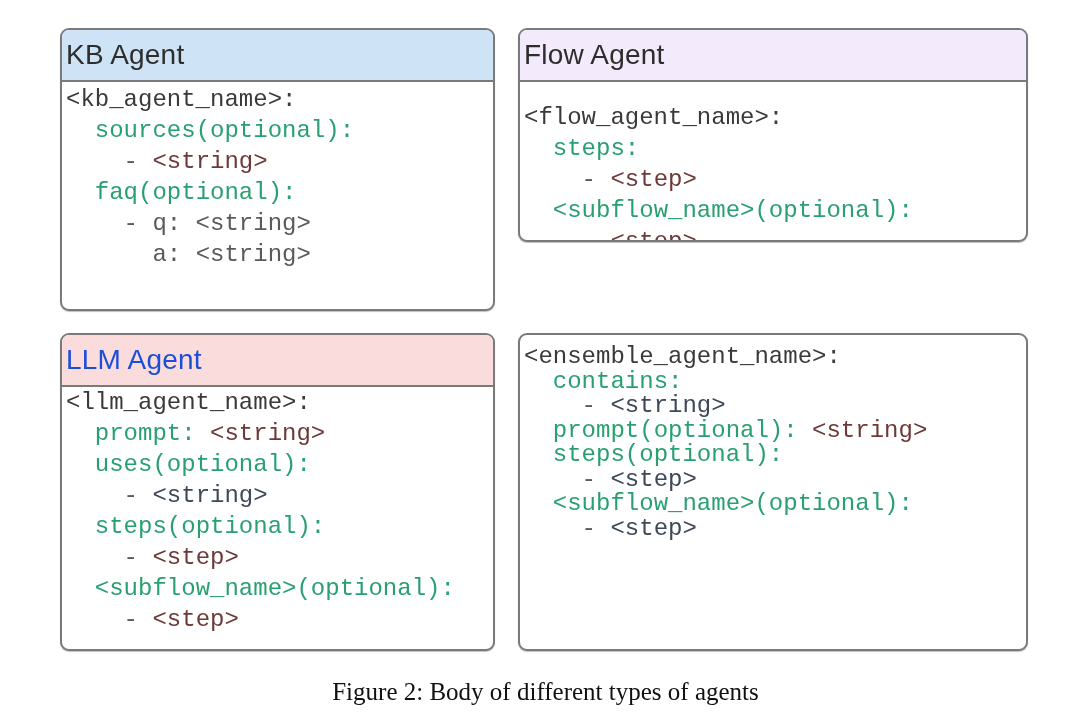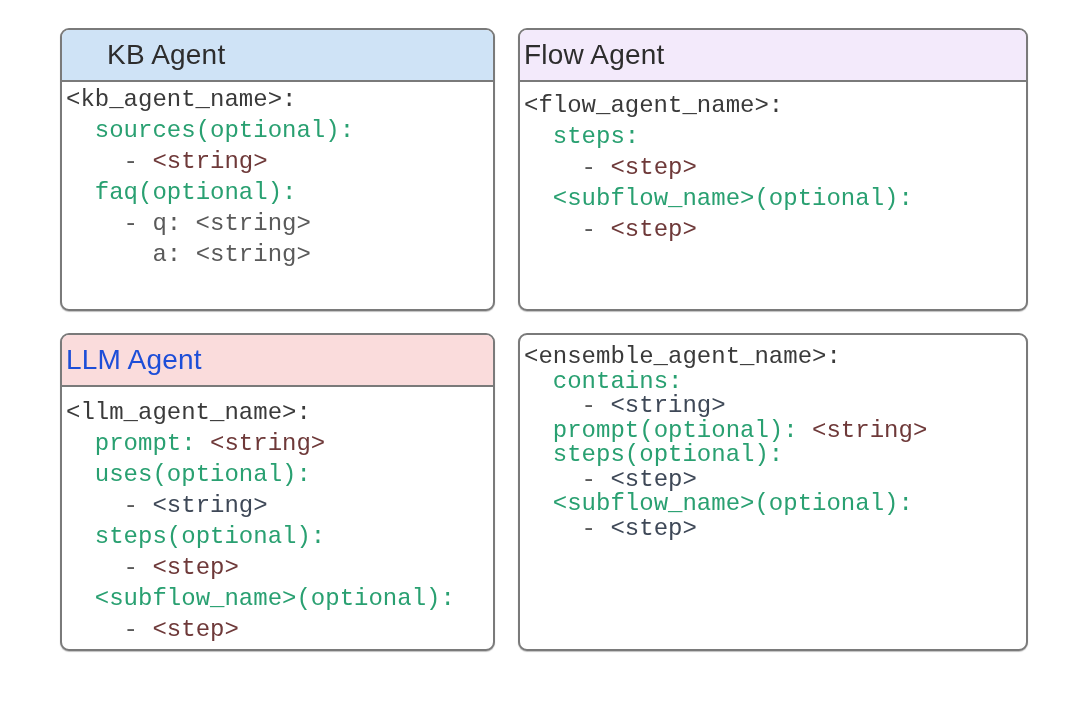--- a/index.html
+++ b/index.html
@@ -14,43 +14,43 @@
   }
   .agent-box {
     position: absolute;
     background: #ffffff;
     border: 2px solid var(--border);
     border-radius: 9px;
     overflow: hidden;
     box-shadow: 0 1px 1px rgba(0,0,0,0.25);
   }
   .agent-box.kb       { left: 60px;  top: 28px;  width: 435px; height: 283px; }
-  .agent-box.flow     { left: 518px; top: 28px;  width: 510px; height: 283px; }
+  .agent-box.flow     { left: 518px; top: 28px;  width: 510px; height: 214px; }
   .agent-box.llm      { left: 60px;  top: 333px; width: 435px; height: 318px; }
   .agent-box.ensemble { left: 518px; top: 333px; width: 510px; height: 318px; }
   .agent-box .header {
     height: 52px;
     border-bottom: 2px solid var(--border);
     display: flex;
     align-items: center;
     padding-left: 4px;
     font-family: "Liberation Sans", sans-serif;
     font-size: 28px;
     color: #2d2d2d;
     letter-spacing: 0.2px;
   }
   .agent-box .code {
     font-family: "Liberation Mono", "DejaVu Sans Mono", monospace;
     font-size: 24px;
     white-space: pre;
     padding-left: 4px;
   }
   .agent-box.kb .code       { padding-top: 2px; }
-  .agent-box.flow .code     { padding-top: 8px; }
-  .agent-box.llm .code      { padding-top: 10px; }
+  .agent-box.flow .code     { padding-top: 20px; }
+  .agent-box.llm .code      { padding-top: 0; }
   .agent-box.ensemble .code { padding-top: 10px; }
   .code-line { line-height: 31px; height: 31px; }
   .agent-box.ensemble .code-line { line-height: 24.5px; height: 24.5px; }
   .caption {
     position: absolute;
     left: 0;
     top: 678px;
     width: 100%;
     text-align: center;
     font-family: "Liberation Serif", serif;
@@ -58,21 +58,21 @@
     color: #111111;
   }
 </style>
 </head>
 <body>
 
 <div class="figure">
 
   <div class="agent-box kb">
     <div class="header" style="background: rgb(207, 227, 246);">
-      <span style="color: rgb(45, 45, 45); margin-left: 41px;">KB Agent</span>
+      <span style="color: rgb(45, 45, 45);">KB Agent</span>
     </div>
     <div class="code"><div class="code-line"><span style="color: rgb(58, 58, 58);">&lt;kb_agent_name&gt;:</span></div><div class="code-line"><span style="color: rgb(58, 58, 58);">  </span><span style="color: rgb(41, 160, 113);">sources(optional):</span></div><div class="code-line"><span style="color: rgb(58, 58, 58);">    </span><span style="color: rgb(90, 90, 90);">- </span><span style="color: rgb(110, 57, 57);">&lt;string&gt;</span></div><div class="code-line"><span style="color: rgb(58, 58, 58);">  </span><span style="color: rgb(41, 160, 113);">faq(optional):</span></div><div class="code-line"><span style="color: rgb(58, 58, 58);">    </span><span style="color: rgb(90, 90, 90);">- q: &lt;string&gt;</span></div><div class="code-line"><span style="color: rgb(58, 58, 58);">      </span><span style="color: rgb(90, 90, 90);">a: &lt;string&gt;</span></div></div>
   </div>
 
   <div class="agent-box flow">
     <div class="header" style="background: rgb(243, 234, 251);">
       <span style="color: rgb(45, 45, 45);">Flow Agent</span>
     </div>
     <div class="code"><div class="code-line"><span style="color: rgb(58, 58, 58);">&lt;flow_agent_name&gt;:</span></div><div class="code-line"><span style="color: rgb(58, 58, 58);">  </span><span style="color: rgb(41, 160, 113);">steps:</span></div><div class="code-line"><span style="color: rgb(58, 58, 58);">    </span><span style="color: rgb(90, 90, 90);">- </span><span style="color: rgb(110, 57, 57);">&lt;step&gt;</span></div><div class="code-line"><span style="color: rgb(58, 58, 58);">  </span><span style="color: rgb(41, 160, 113);">&lt;subflow_name&gt;(optional):</span></div><div class="code-line"><span style="color: rgb(58, 58, 58);">    </span><span style="color: rgb(90, 90, 90);">- </span><span style="color: rgb(110, 57, 57);">&lt;step&gt;</span></div></div>
   </div>
@@ -81,14 +81,15 @@
     <div class="header" style="background: rgb(250, 220, 220);">
       <span style="color: #1d4ed8;">LLM Agent</span>
     </div>
     <div class="code"><div class="code-line"><span style="color: rgb(58, 58, 58);">&lt;llm_agent_name&gt;:</span></div><div class="code-line"><span style="color: rgb(58, 58, 58);">  </span><span style="color: rgb(41, 160, 113);">prompt:</span><span style="color: rgb(58, 58, 58);"> </span><span style="color: rgb(110, 57, 57);">&lt;string&gt;</span></div><div class="code-line"><span style="color: rgb(58, 58, 58);">  </span><span style="color: rgb(41, 160, 113);">uses(optional):</span></div><div class="code-line"><span style="color: rgb(58, 58, 58);">    </span><span style="color: rgb(90, 90, 90);">- </span><span style="color: rgb(62, 72, 87);">&lt;string&gt;</span></div><div class="code-line"><span style="color: rgb(58, 58, 58);">  </span><span style="color: rgb(41, 160, 113);">steps(optional):</span></div><div class="code-line"><span style="color: rgb(58, 58, 58);">    </span><span style="color: rgb(90, 90, 90);">- </span><span style="color: rgb(110, 57, 57);">&lt;step&gt;</span></div><div class="code-line"><span style="color: rgb(58, 58, 58);">  </span><span style="color: rgb(41, 160, 113);">&lt;subflow_name&gt;(optional):</span></div><div class="code-line"><span style="color: rgb(58, 58, 58);">    </span><span style="color: rgb(90, 90, 90);">- </span><span style="color: rgb(110, 57, 57);">&lt;step&gt;</span></div></div>
   </div>
 
   <div class="agent-box ensemble">
     <div class="code"><div class="code-line"><span style="color: rgb(58, 58, 58);">&lt;ensemble_agent_name&gt;:</span></div><div class="code-line"><span style="color: rgb(58, 58, 58);">  </span><span style="color: rgb(41, 160, 113);">contains:</span></div><div class="code-line"><span style="color: rgb(58, 58, 58);">    </span><span style="color: rgb(90, 90, 90);">- </span><span style="color: rgb(62, 72, 87);">&lt;string&gt;</span></div><div class="code-line"><span style="color: rgb(58, 58, 58);">  </span><span style="color: rgb(41, 160, 113);">prompt(optional):</span><span style="color: rgb(58, 58, 58);"> </span><span style="color: rgb(110, 57, 57);">&lt;string&gt;</span></div><div class="code-line"><span style="color: rgb(58, 58, 58);">  </span><span style="color: rgb(41, 160, 113);">steps(optional):</span></div><div class="code-line"><span style="color: rgb(58, 58, 58);">    </span><span style="color: rgb(90, 90, 90);">- </span><span style="color: rgb(62, 72, 87);">&lt;step&gt;</span></div><div class="code-line"><span style="color: rgb(58, 58, 58);">  </span><span style="color: rgb(41, 160, 113);">&lt;subflow_name&gt;(optional):</span></div><div class="code-line"><span style="color: rgb(58, 58, 58);">    </span><span style="color: rgb(90, 90, 90);">- </span><span style="color: rgb(62, 72, 87);">&lt;step&gt;</span></div></div>
   </div>
 
+  <div class="caption">Figure 2: Body of different types of agents</div>
 
 </div>
 
 </body></html>

